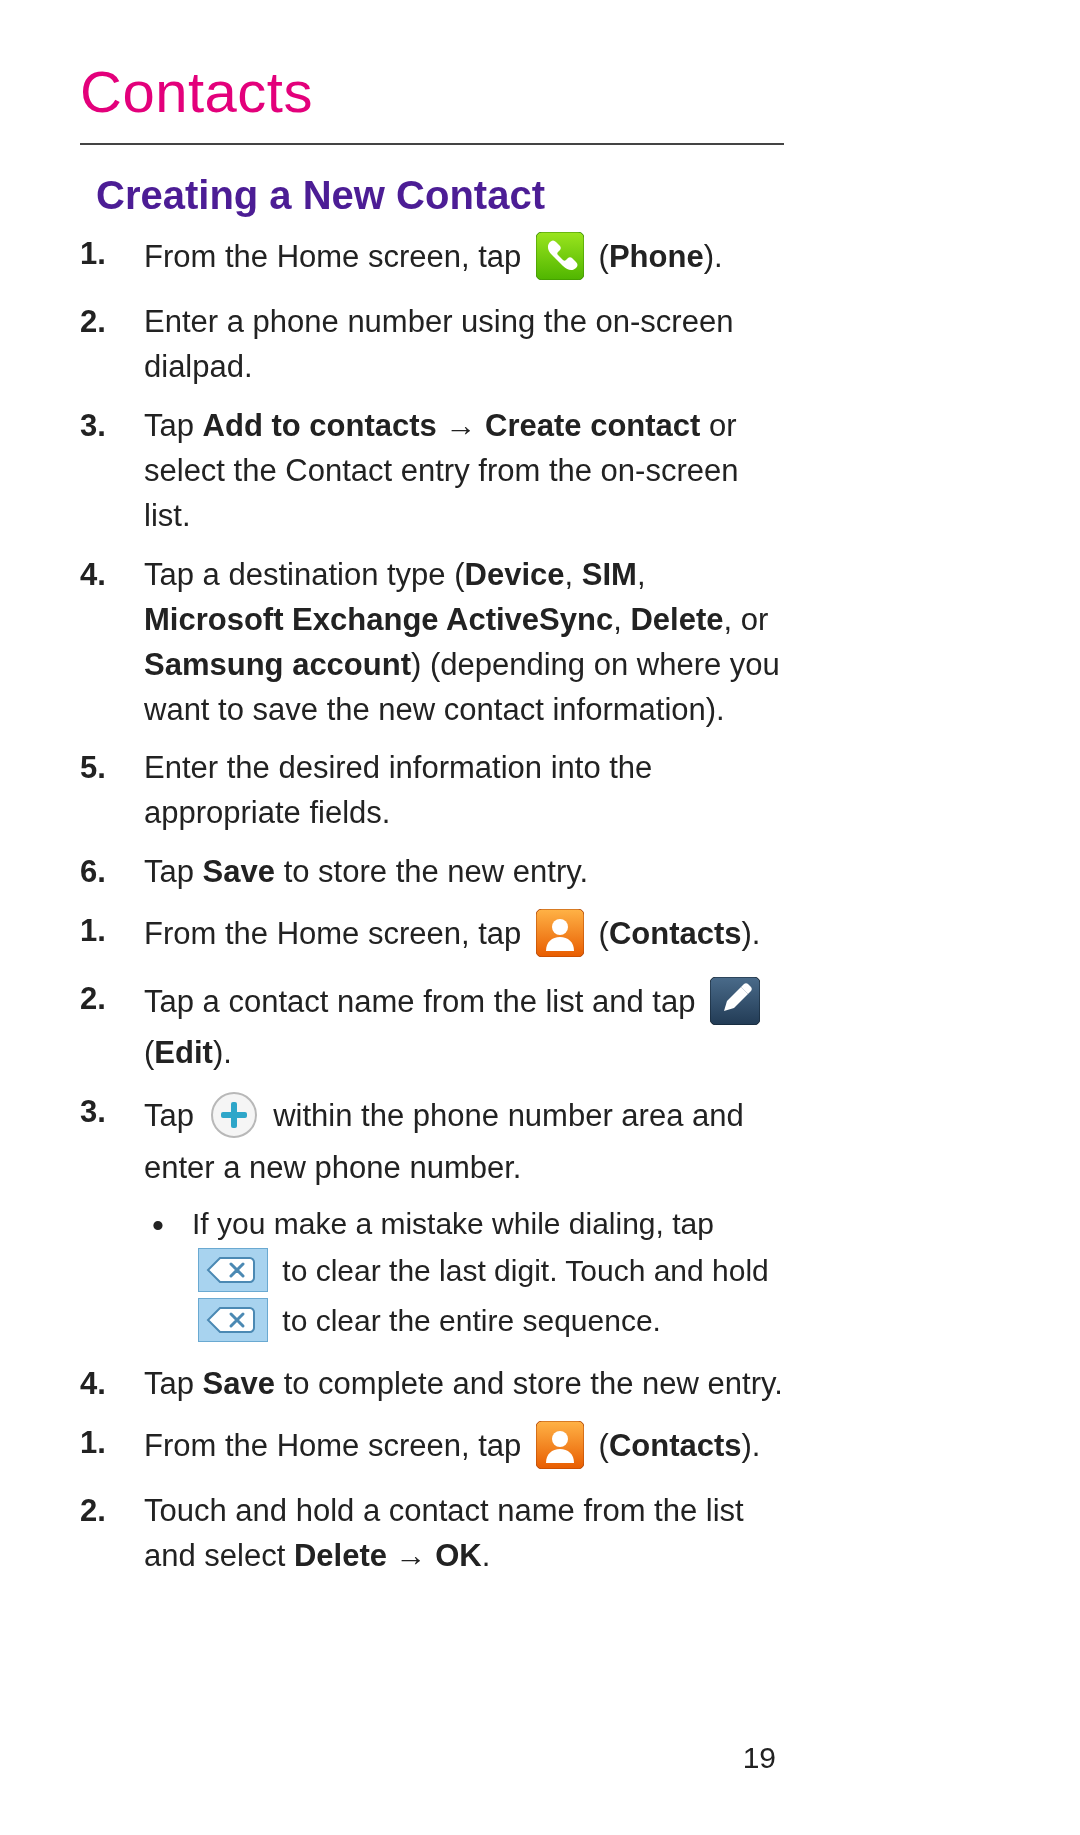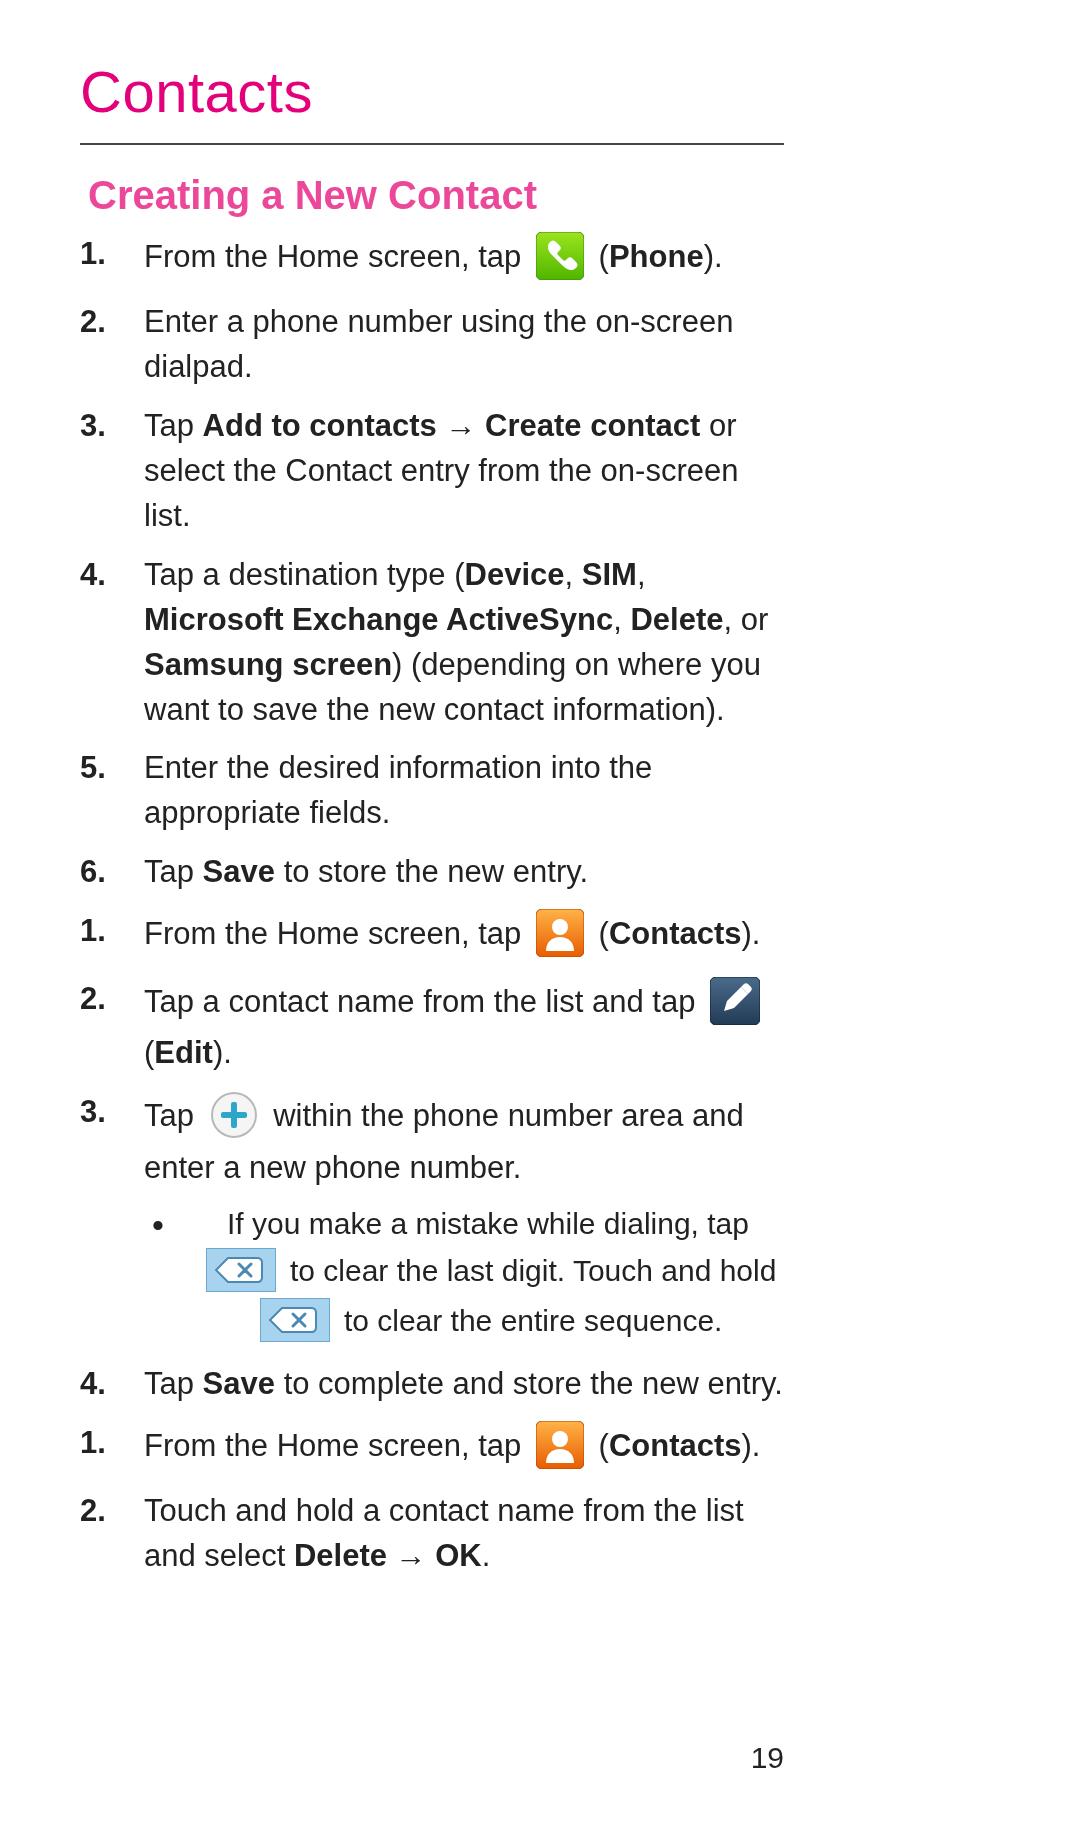--- a/index.html
+++ b/index.html
@@ -25,22 +25,22 @@
     letter-spacing: 0.5px;
   }
   hr.title-rule {
     border: none;
     border-top: 2px solid #444;
     margin: 0 0 28px 0;
   }
   h2.section {
     font-size: 40px;
     font-weight: 700;
-    color: #ec4899;
-    margin: 20px 0 14px 8px;
+    color: #4c1d95;
+    margin: 20px 0 14px 16px;
   }
   ol.steps {
     list-style: none;
     margin: 0;
     padding: 0;
     counter-reset: step;
   }
   ol.steps > li {
     counter-increment: step;
     font-size: 31px;
@@ -61,42 +61,41 @@
     list-style: none;
     margin: 10px 0 0 0;
     padding: 0;
   }
   ul.bullets > li {
     font-size: 30px;
     line-height: 1.55;
     margin: 6px 0;
     padding-left: 48px;
     position: relative;
-    text-align: center;
   }
   ul.bullets > li::before {
     content: "\2022";
     position: absolute;
     left: 8px;
     top: -2px;
     font-size: 34px;
   }
   b, .bold { font-weight: 700; }
   .arrow { font-family: Arial, sans-serif; }
   .icon {
     display: inline-block;
     vertical-align: middle;
     margin: 0 6px 6px 6px;
     position: relative;
   }
   .icon svg { display: block; }
   .page-number {
     position: absolute;
     bottom: 60px;
-    right: 80px;
+    right: 88px;
     font-size: 30px;
   }
 </style>
 </head>
 <body>
 
 <div class="page">
 
   <h1 class="title">Contacts</h1>
   <hr class="title-rule">
@@ -119,21 +118,21 @@
       </span>
       <span> (</span><b>Phone</b><span>).</span>
     </li>
     <li>
       <span>Enter a phone number using the on-screen dialpad.</span>
     </li>
     <li>
       <span>Tap </span><b>Add to contacts</b><span class="arrow"> → </span><b>Create contact</b><span> or select the Contact entry from the on-screen list.</span>
     </li>
     <li>
-      <span>Tap a destination type (</span><b>Device</b><span>, </span><b>SIM</b><span>, </span><b>Microsoft Exchange ActiveSync</b><span>, </span><b>Delete</b><span>, or </span><b>Samsung screen</b><span>) (depending on where you want to save the new contact information).</span>
+      <span>Tap a destination type (</span><b>Device</b><span>, </span><b>SIM</b><span>, </span><b>Microsoft Exchange ActiveSync</b><span>, </span><b>Delete</b><span>, or </span><b>Samsung account</b><span>) (depending on where you want to save the new contact information).</span>
     </li>
     <li>
       <span>Enter the desired information into the appropriate fields.</span>
     </li>
     <li>
       <span>Tap </span><b>Save</b><span> to store the new entry.</span>
     </li>
   </ol>
 
   <ol class="steps">

